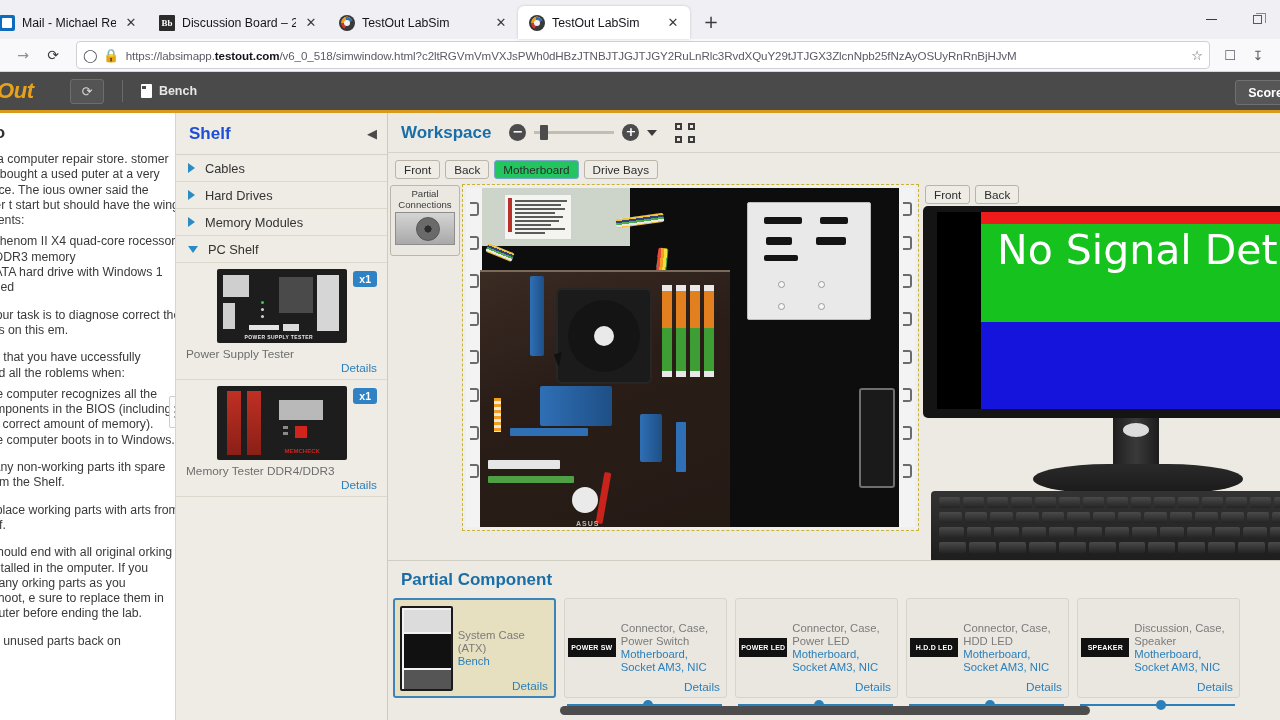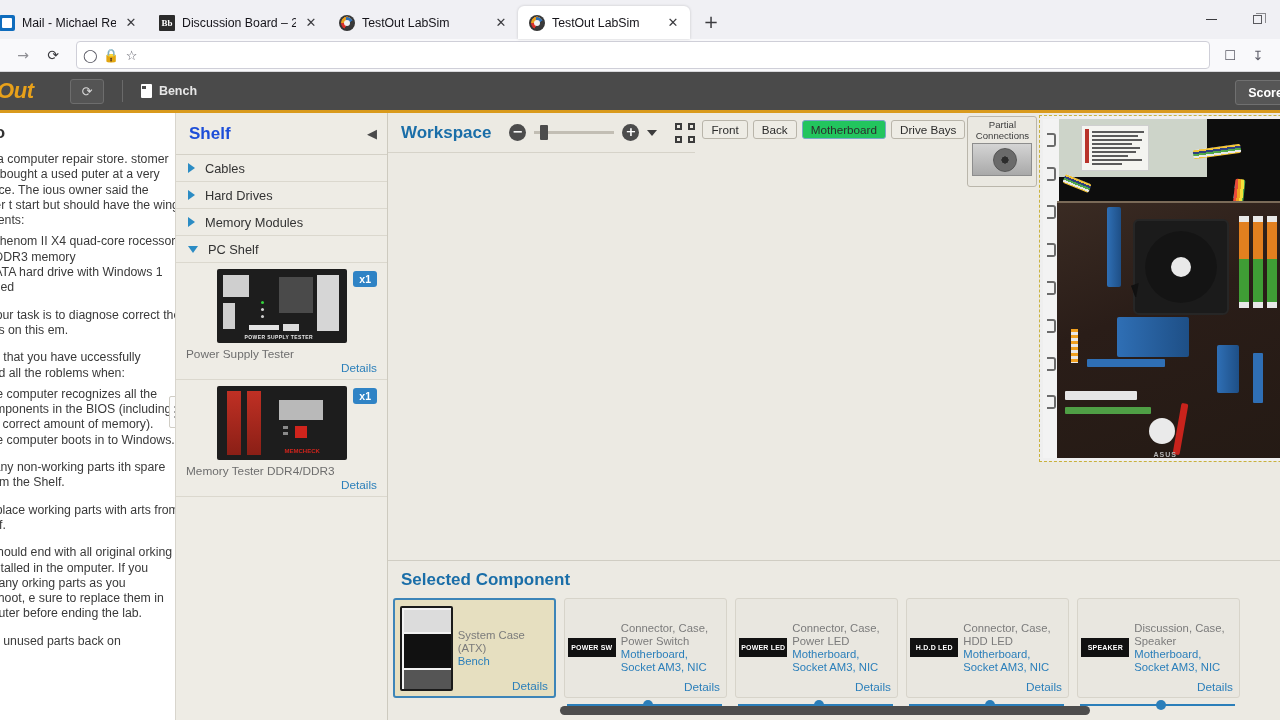--- a/index.html
+++ b/index.html
@@ -245,21 +245,21 @@
     position: absolute; color: #e8e8e8; font-size: 5px; letter-spacing: .4px;
     font-weight: bold; font-family: "Liberation Sans", sans-serif;
   }
   .psu-art .led { position: absolute; width: 3px; height: 3px; border-radius: 50%; }
 
   
   .mem-art .stick { position: absolute; top: 5px; width: 14px; height: 64px; background: linear-gradient(180deg,#c03024,#8a1f16); }
   .mem-art .panel { position: absolute; background: #b9b9b9; }
 
   
-  #workspace { flex: 1 1 auto; display: flex; flex-direction: row; background: #eceae3; position: relative; }
+  #workspace { flex: 1 1 auto; display: flex; flex-direction: column; background: #eceae3; position: relative; }
   #ws-header {
     height: 40px; display: flex; align-items: center; gap: 0;
     padding-left: 13px; border-bottom: 1px solid #d6d3c9;
   }
   #ws-title { font-size: 17px; font-weight: bold; color: #1a6ea8; margin-right: 18px; }
   .zoom-circ {
     width: 17px; height: 17px; border-radius: 50%; background: #4c4c4c; color: #fff;
     font-size: 13px; line-height: 15px; text-align: center; font-weight: bold;
     font-family: "DejaVu Sans", sans-serif;
   }
@@ -525,20 +525,21 @@
     </div>
   </div>
 
   <div id="navbar">
     <div class="navbtn">→</div>
     <div class="navbtn enabled">⟳</div>
 
     <div id="urlbar">
       <span class="ub-icon">◯</span>
       <span class="ub-icon">🔒</span>
+      <span id="url-text"><span>https://labsimapp.</span><b>testout.com</b><span>/v6_0_518/simwindow.html?c2ltRGVmVmVXJsPWh0dHBzJTNBJTJGJTJGY2RuLnRlc3RvdXQuY29tJTJGX3ZlcnNpb25fNzAyOSUyRnRnBjHJvM</span></span>
       <span id="star-btn">☆</span>
     </div>
 
     <div class="tray-btn">☐</div>
     <div class="tray-btn">↧</div>
   </div>
 </div>
 
 <div id="app">
 
@@ -838,21 +839,21 @@
             </div>
           </div>
         </div>
 
         <div id="h-scroll-ws">
           <div class="thumb"></div>
         </div>
       </div>
 
       <div id="selcomp">
-        <div id="selcomp-title">Selected Component</div>
+        <div id="selcomp-title">Partial Component</div>
 
         <div id="selcomp-row">
 
           <div class="comp-card sel">
             <div class="case-thumb">
               <i class="blk" style="left:2px;top:2px;width:52px;height:22px;background:#dcdcdc;"></i>
               <i class="blk" style="left:2px;top:26px;width:52px;height:34px;"></i>
               <i class="blk" style="left:2px;top:62px;width:52px;height:19px;background:#555;"></i>
             </div>
             <div class="comp-text">

